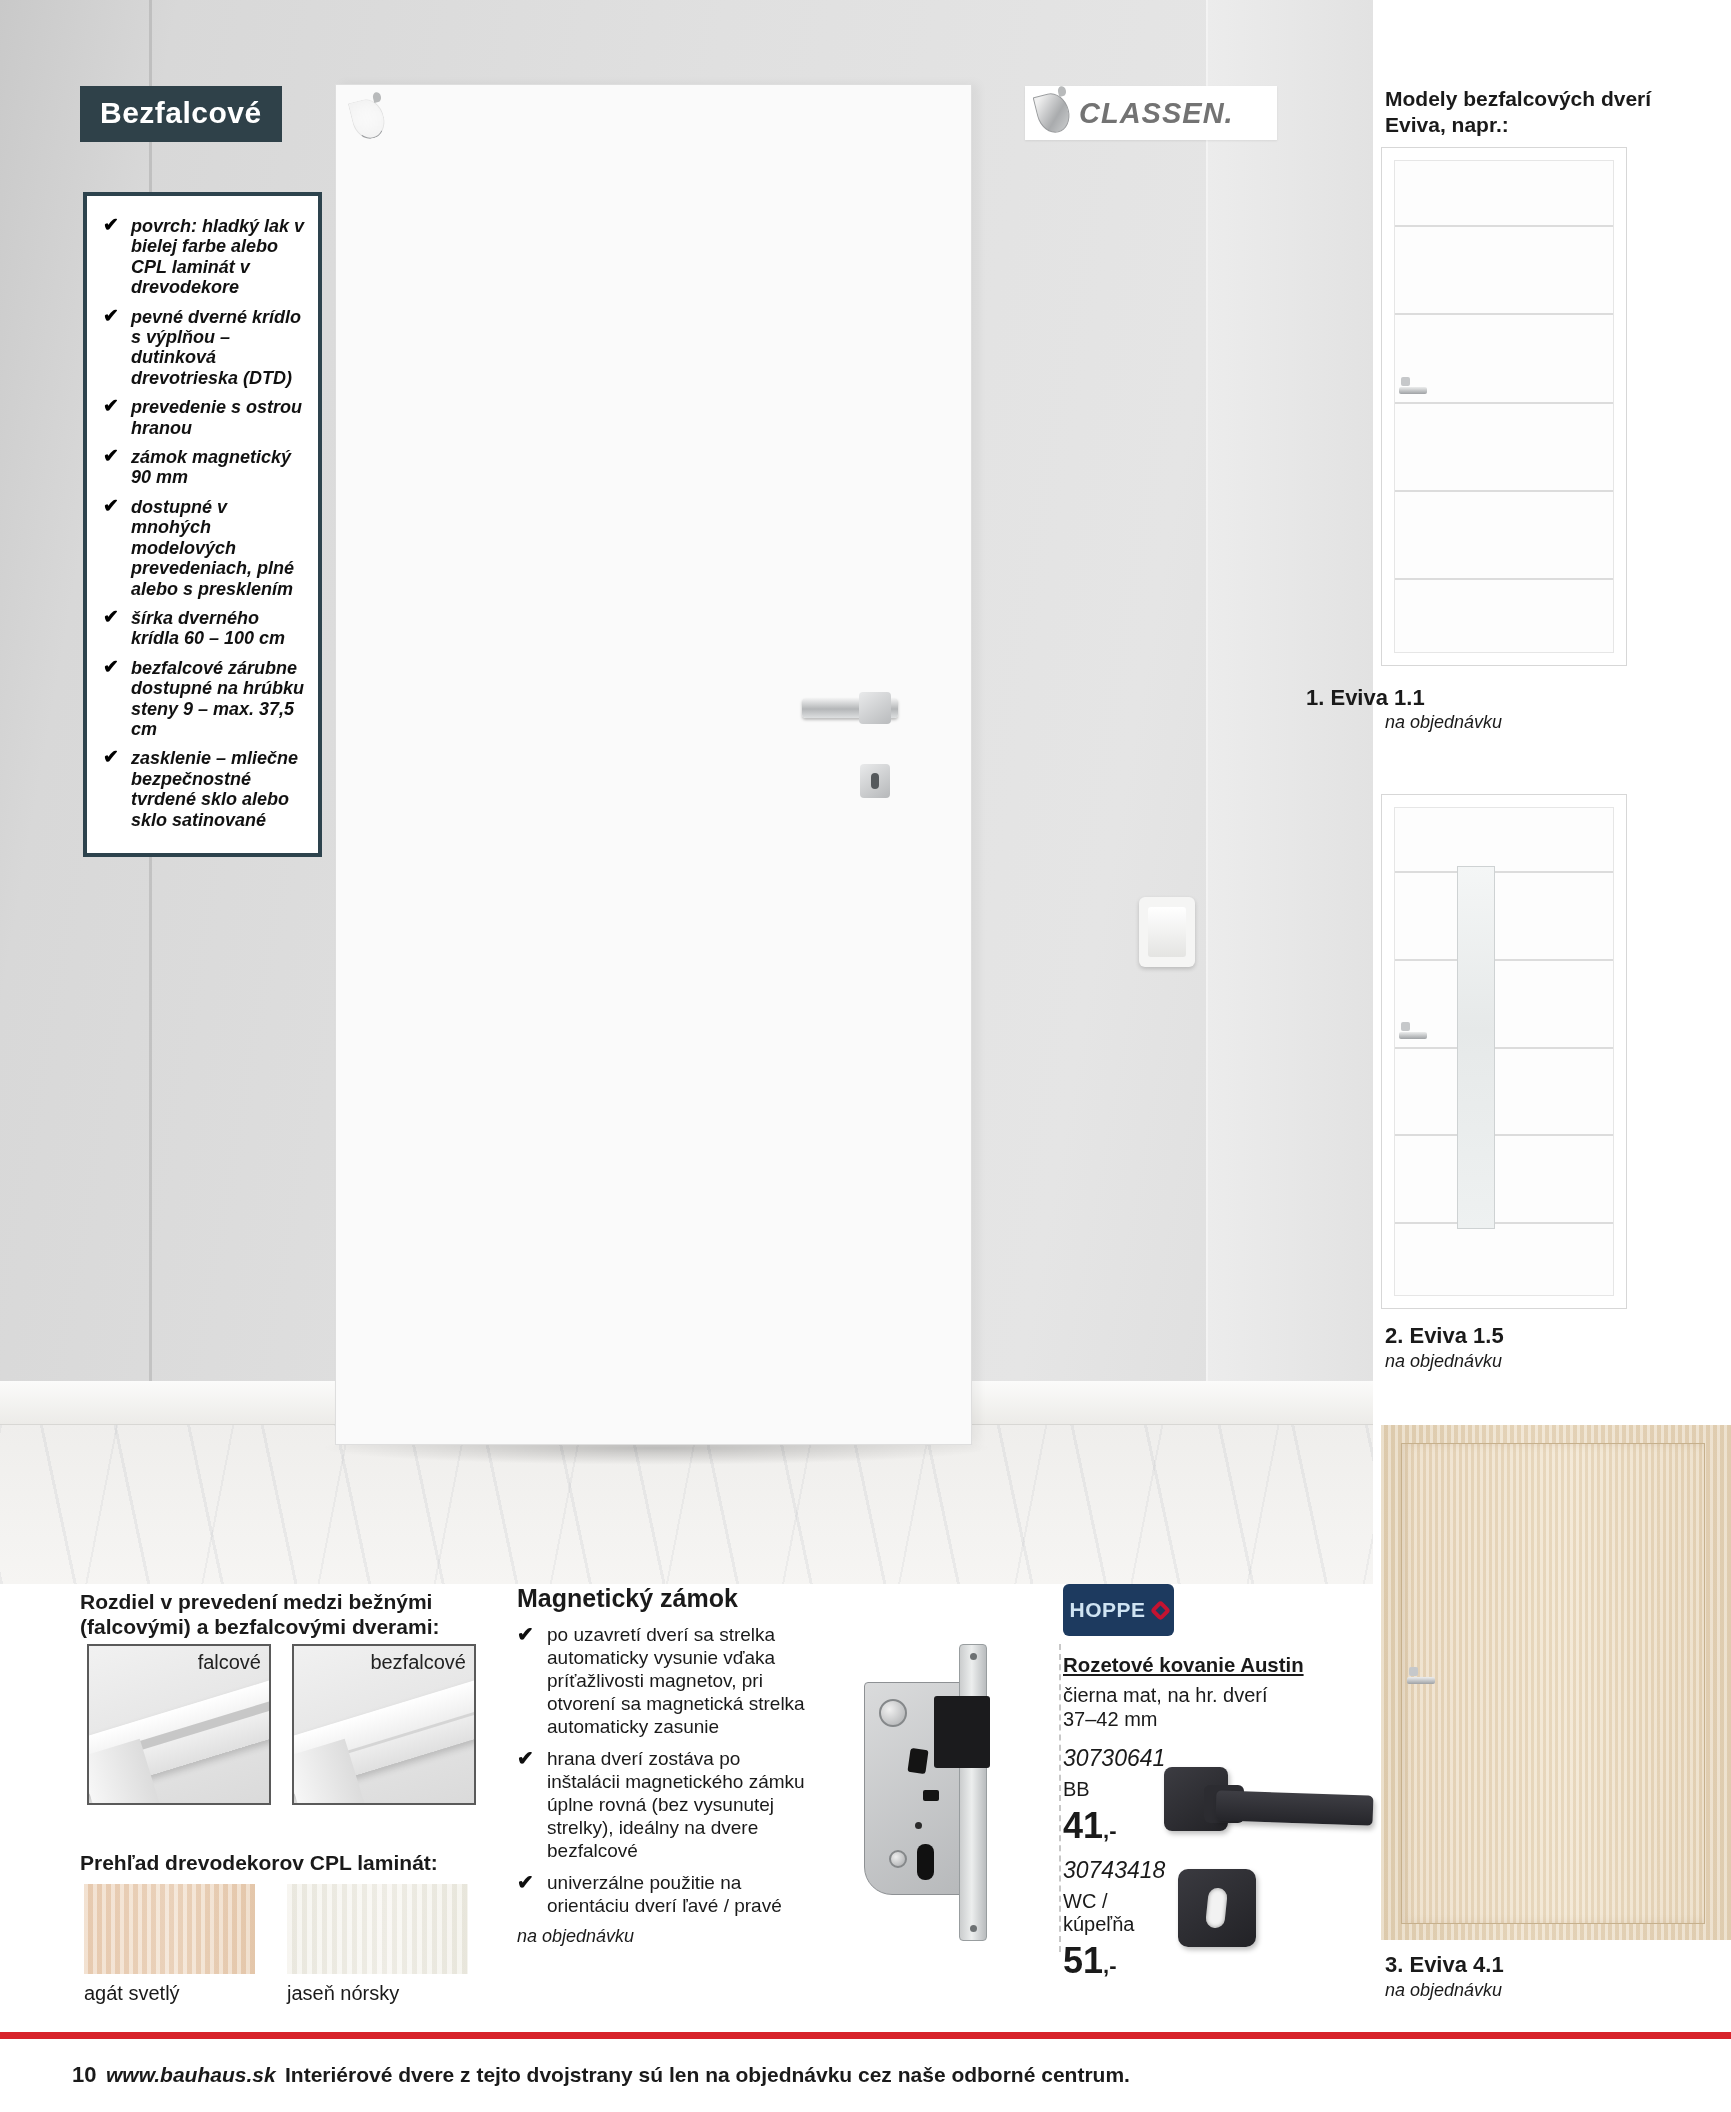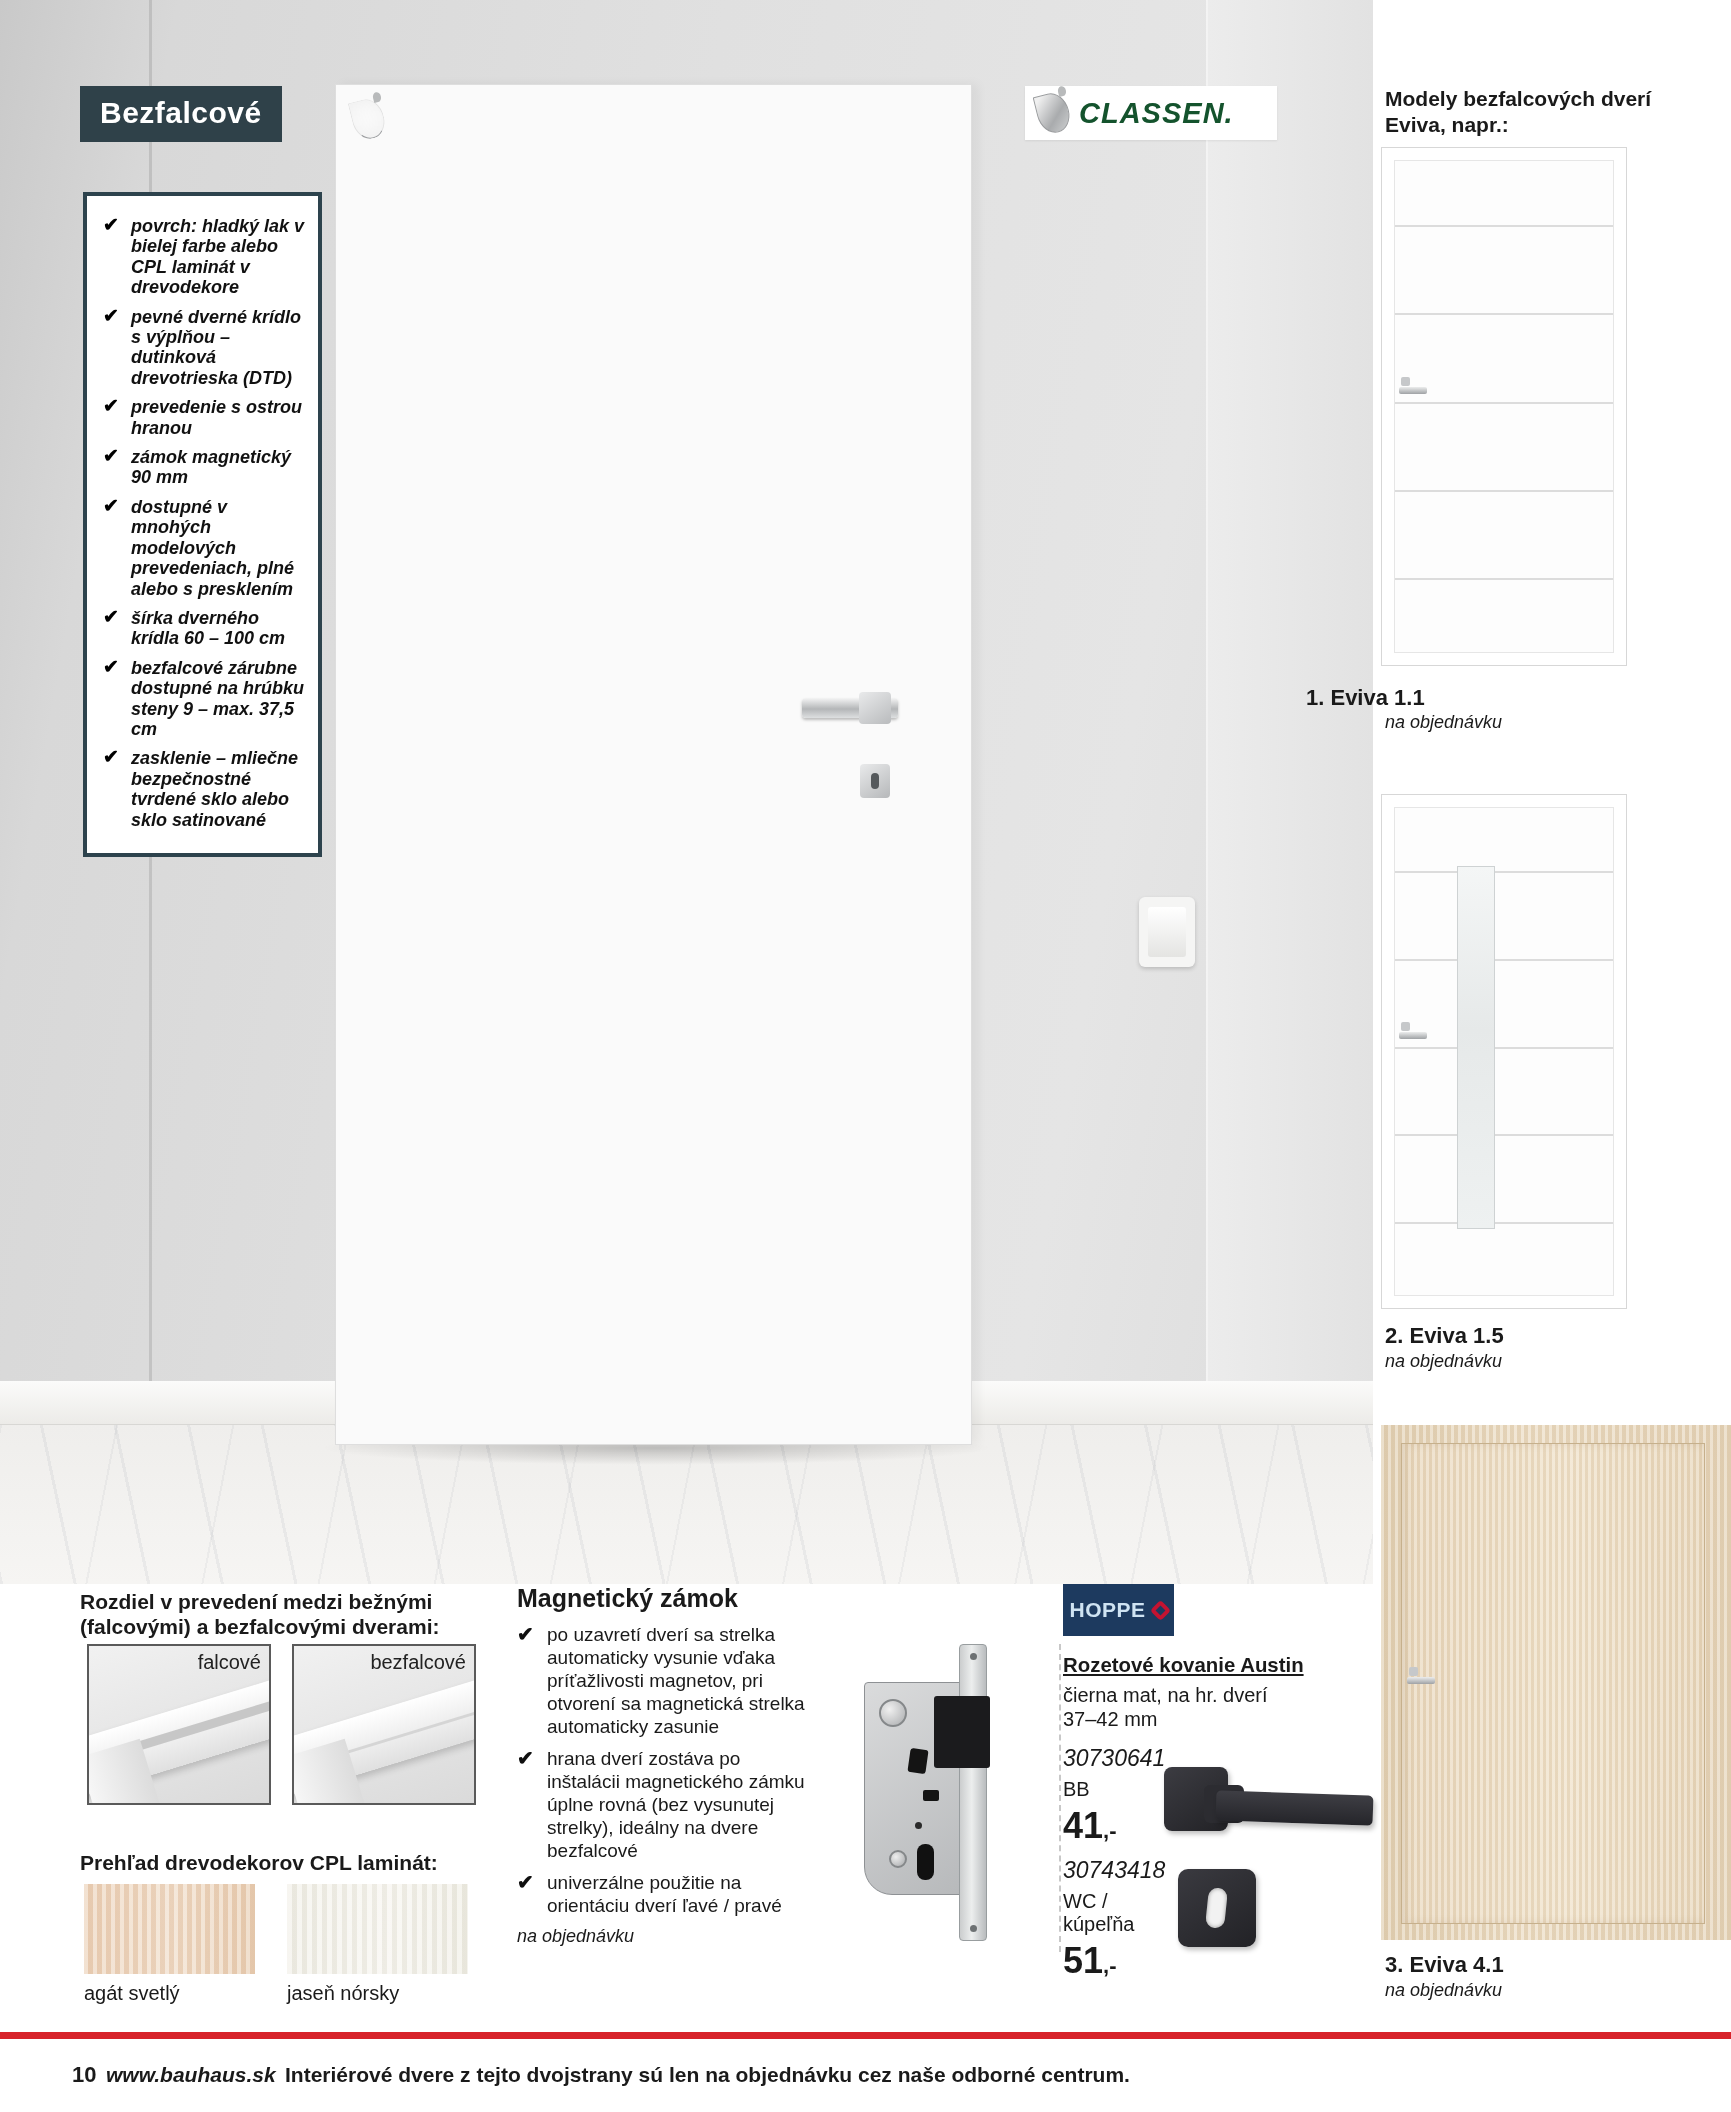--- a/index.html
+++ b/index.html
@@ -50,21 +50,21 @@
   .feat .chk { position:absolute; left:0; top:-1px; font-style:normal; font-size:19px; color:#000; }
 
   
   .classen-box { position:absolute; left:1025px; top:86px; width:252px; height:54px; background:#ffffff;
           display:flex; align-items:center; padding:0 12px; box-shadow:0 1px 2px rgba(0,0,0,.08); }
   .leaf { width:32px; height:40px; margin-right:10px; transform:rotate(-14deg);
           background:linear-gradient(135deg,#f0f0f0 10%,#a9abad 60%,#cfd1d2);
           border-radius:4% 60% 55% 60%; border:1px solid #9a9c9e; position:relative; }
   .leaf::after { content:''; position:absolute; right:-3px; top:-5px; width:8px; height:10px;
           background:#b8babb; border-radius:50% 50% 50% 0; }
-  .classen-text { font-size:29px; font-weight:bold; font-style:italic; color:#14532d; letter-spacing:1px; }
+  .classen-text { font-size:29px; font-weight:bold; font-style:italic; color:#737373; letter-spacing:1px; }
 
   
   .models-title { position:absolute; left:1385px; top:86px; width:299px; font-size:21px; font-weight:bold; line-height:26px; }
   .mdoor { position:absolute; background:#ffffff; border:1px solid #d7d7d7; }
   .mdoor .mleaf { position:absolute; left:12px; right:12px; top:12px; bottom:12px; background:#fdfdfd; border:1px solid #e6e6e6; }
   .groove { position:absolute; left:0; right:0; height:2px; background:#dcdcdc; }
   .mhandle { position:absolute; left:4px; width:28px; height:7px; border-radius:2px;
           background:linear-gradient(180deg,#eceded,#9fa2a5); }
   .mhandle::before { content:''; position:absolute; left:2px; top:-10px; width:9px; height:9px; background:#c6c8ca; border-radius:2px; }
   .glass { position:absolute; left:62px; top:58px; width:38px; bottom:66px;
@@ -125,21 +125,21 @@
           background:radial-gradient(circle at 35% 35%, #eeeeee, #a6a8aa); border:2px solid #85888a; }
   .lk-latch { position:absolute; left:78px; top:52px; width:56px; height:72px; background:#1b1b1d; border-radius:3px; z-index:3; }
   .lk-plate { position:absolute; left:103px; top:0; width:28px; height:297px; z-index:2;
           background:linear-gradient(90deg,#cbcdce,#eceeee 45%,#b9bcbe); border:1px solid #989d9f; border-radius:4px; }
   .lk-plate::before, .lk-plate::after { content:''; position:absolute; left:10px; width:7px; height:7px; border-radius:50%; background:#6d7173; }
   .lk-plate::before { top:8px; } .lk-plate::after { bottom:8px; }
   .lk-edge { position:absolute; right:4px; top:0; height:308px; border-left:2px dashed #c8c8c8; }
 
   
   .hoppe-box { position:absolute; left:1063px; top:1584px; width:111px; height:52px; background:#1d3a5f;
-          display:flex; align-items:center; justify-content:center; }
+          display:flex; align-items:center; justify-content:center;border-radius:6px; }
   .hoppe-text { color:#cfe3f2; font-size:21px; font-weight:bold; letter-spacing:0.5px; }
   .hoppe-diamond { width:15px; height:15px; border:4px solid #c41331; border-radius:4px; transform:rotate(45deg);
           margin-left:7px; background:#1d3a5f; }
   .hw-col { position:absolute; left:1063px; top:1654px; width:234px; }
   .hw-title { font-size:20.4px; font-weight:bold; white-space:nowrap; margin-bottom:6px;text-decoration:underline; }
   .hw-sub { font-size:20px; line-height:24px; max-width:217px; margin-bottom:14px; }
   .hw-sku { font-size:23px; font-style:italic; margin-bottom:6px; }
   .hw-type { font-size:20px; line-height:23px; max-width:100px; margin-bottom:4px; }
   .hw-price { font-size:36px; font-weight:bold; margin-bottom:10px; }
   .hw-price .suffix { font-size:22px; font-weight:bold; }

